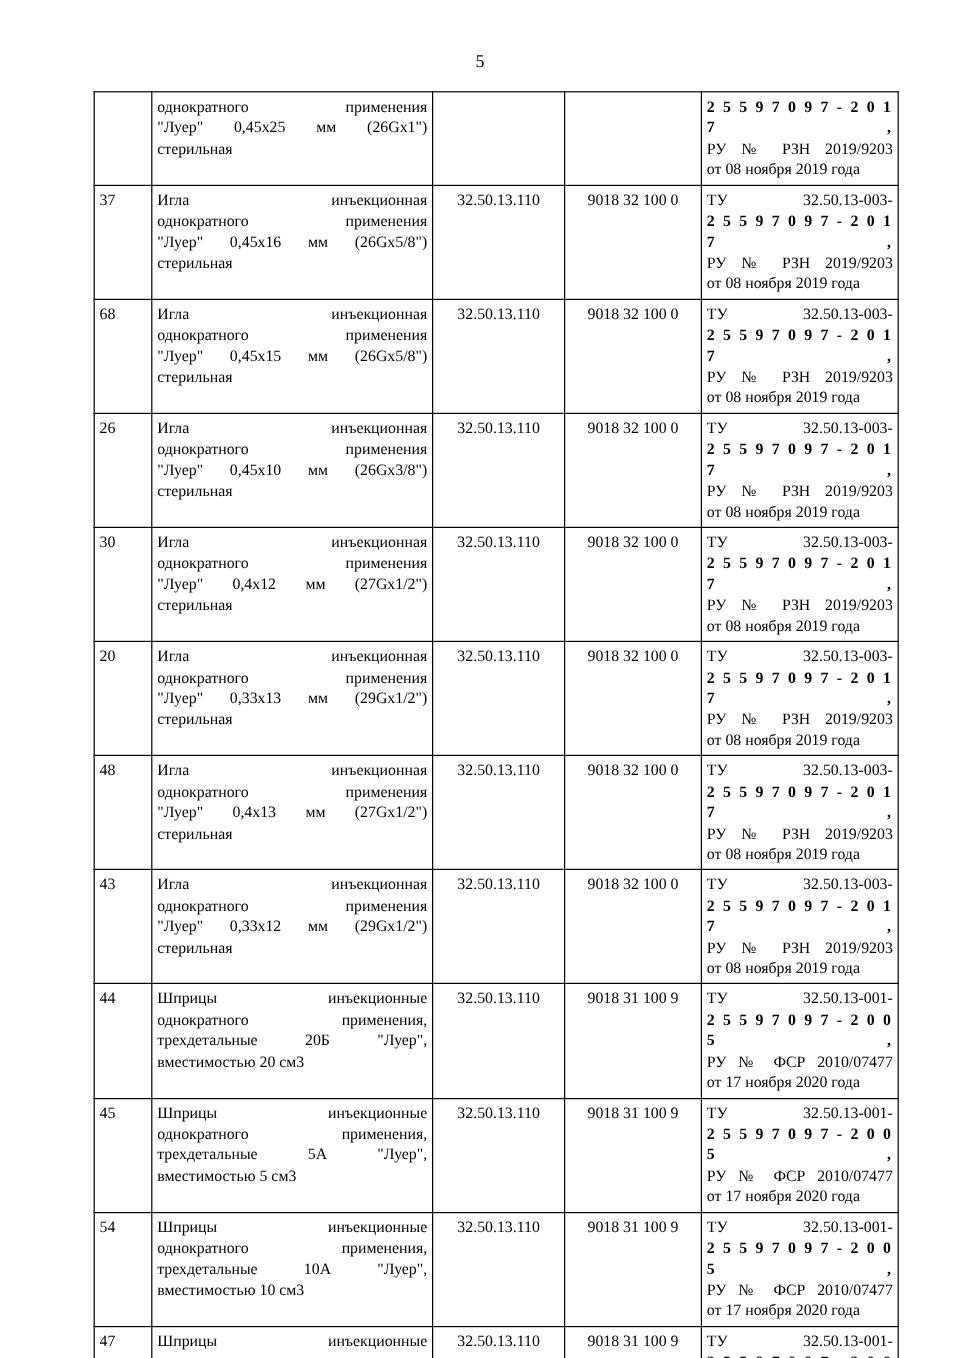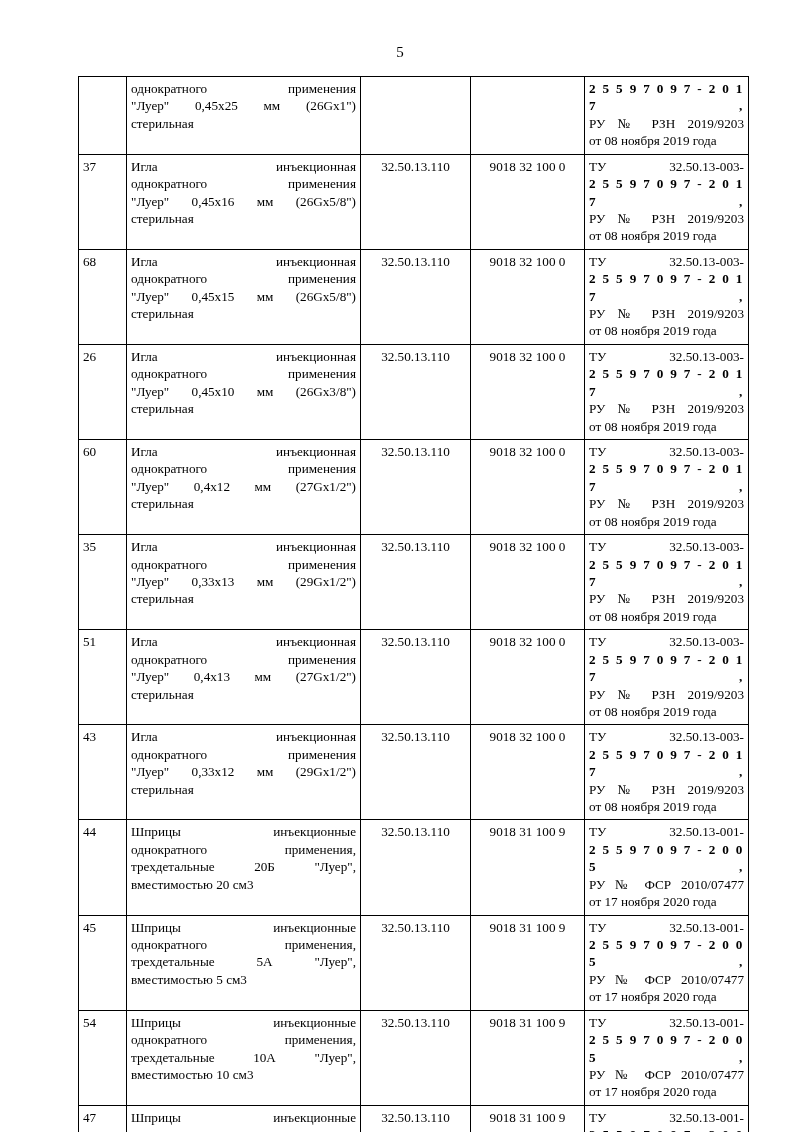--- a/index.html
+++ b/index.html
@@ -159,55 +159,55 @@
             <td class="okpd">32.50.13.110</td>
             <td class="tnved">9018 32 100 0</td>
             <td class="doc">
               <span class="l1">ТУ           32.50.13-003-</span>
               <span class="l2">2 5 5 9 7 0 9 7 - 2 0 1 7 ,</span>
               <span class="l3">РУ  №  РЗН  2019/9203</span>
               <span class="l4">от 08 ноября 2019 года</span>
             </td>
           </tr>
           <tr>
-            <td class="num">60</td>
+            <td class="num">30</td>
             <td class="name">
               <span style="display: block;">Игла            инъекционная</span>
               <span style="display: block;">однократного       применения</span>
               <span style="display: block;">"Луер"  0,4х12   мм   (27Gx1/2")</span>
               <span class="lastline">стерильная</span>
             </td>
             <td class="okpd">32.50.13.110</td>
             <td class="tnved">9018 32 100 0</td>
             <td class="doc">
               <span class="l1">ТУ           32.50.13-003-</span>
               <span class="l2">2 5 5 9 7 0 9 7 - 2 0 1 7 ,</span>
               <span class="l3">РУ  №  РЗН  2019/9203</span>
               <span class="l4">от 08 ноября 2019 года</span>
             </td>
           </tr>
           <tr>
-            <td class="num">35</td>
+            <td class="num">20</td>
             <td class="name">
               <span style="display: block;">Игла            инъекционная</span>
               <span style="display: block;">однократного       применения</span>
               <span style="display: block;">"Луер"  0,33х13  мм  (29Gx1/2")</span>
               <span class="lastline">стерильная</span>
             </td>
             <td class="okpd">32.50.13.110</td>
             <td class="tnved">9018 32 100 0</td>
             <td class="doc">
               <span class="l1">ТУ           32.50.13-003-</span>
               <span class="l2">2 5 5 9 7 0 9 7 - 2 0 1 7 ,</span>
               <span class="l3">РУ  №  РЗН  2019/9203</span>
               <span class="l4">от 08 ноября 2019 года</span>
             </td>
           </tr>
           <tr>
-            <td class="num">51</td>
+            <td class="num">48</td>
             <td class="name">
               <span style="display: block;">Игла            инъекционная</span>
               <span style="display: block;">однократного       применения</span>
               <span style="display: block;">"Луер"  0,4х13   мм  (27Gx1/2")</span>
               <span class="lastline">стерильная</span>
             </td>
             <td class="okpd">32.50.13.110</td>
             <td class="tnved">9018 32 100 0</td>
             <td class="doc">
               <span class="l1">ТУ           32.50.13-003-</span>

